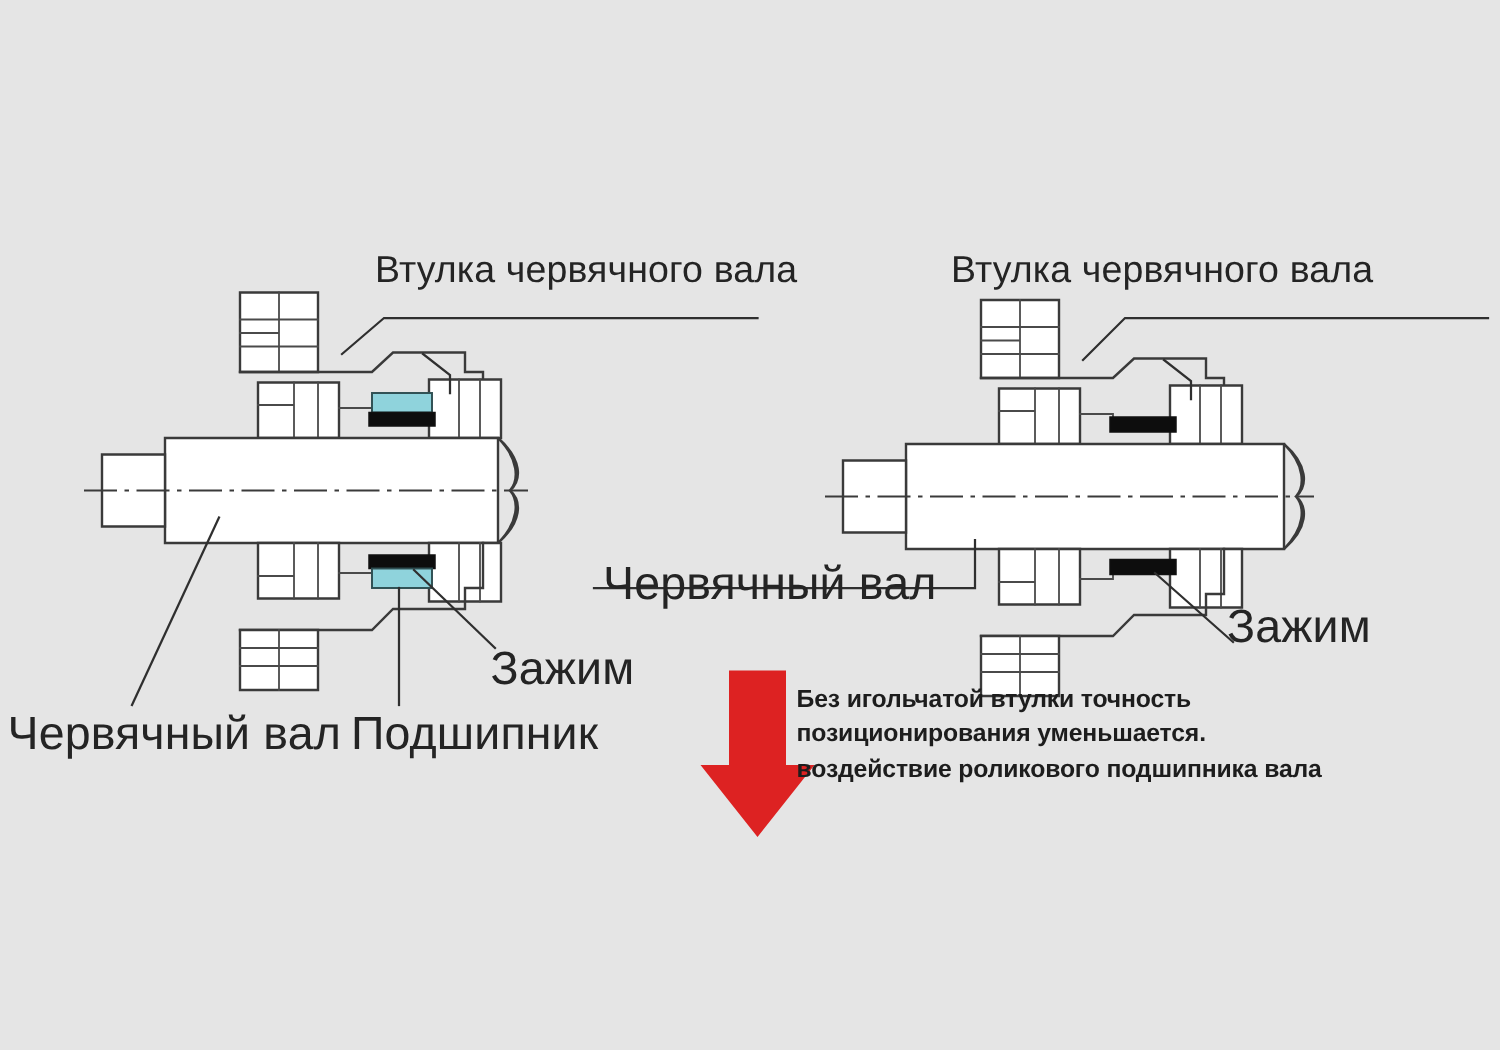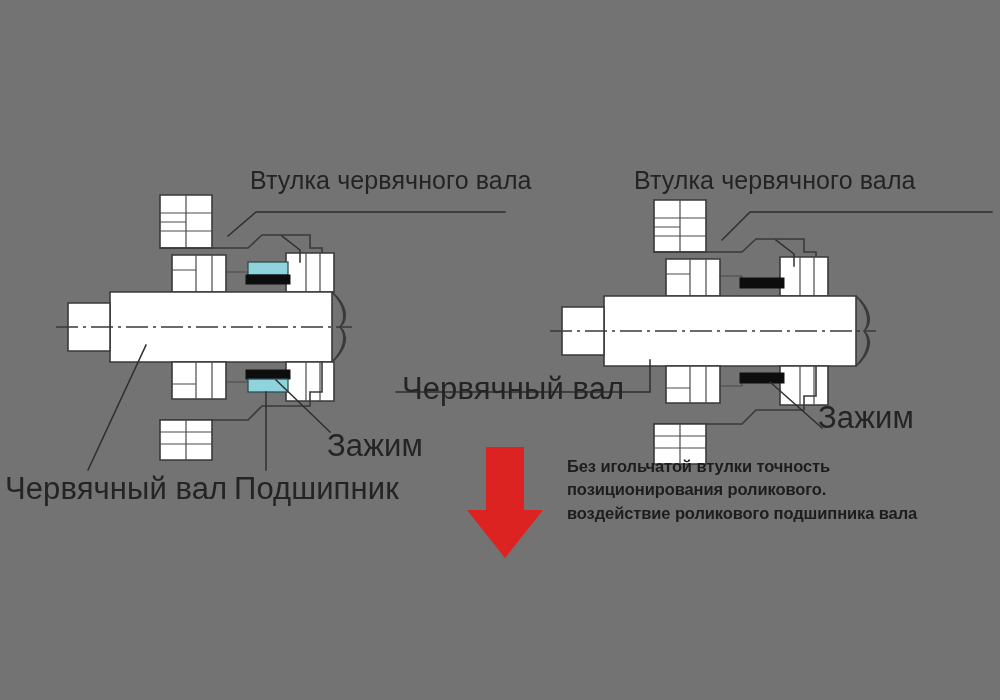--- a/index.html
+++ b/index.html
@@ -5,21 +5,21 @@
 <style>
   html, body {
     margin: 0;
     padding: 0;
     background: #ffffff;
   }
   #stage {
     position: relative;
     width: 1000px;
     height: 700px;
-    background: #737373;
+    background: #e5e5e5;
     overflow: hidden;
     font-family: "Liberation Sans", "DejaVu Sans", sans-serif;
   }
   #drawing-svg {
     position: absolute;
     left: 0;
     top: 0;
     width: 1000px;
     height: 700px;
   }
@@ -81,21 +81,20 @@
   .label-md { font-size: 31px; }
   .caption {
     position: absolute;
     color: #1d1d1d;
     font-family: "Liberation Sans", "DejaVu Sans", sans-serif;
     font-size: 16.5px;
     font-weight: bold;
     line-height: 1.42;
     white-space: nowrap;
     letter-spacing: -0.1px;
-    margin-left: 36px;
   }
   .caption div { display: block; }
 </style>
 </head>
 <body>
 
 <div id="stage">
 
   <svg id="drawing-svg" viewBox="0 0 1000 700">
 
@@ -203,17 +202,17 @@
   <div class="label label-md" style="left:818px; top:402px;">Зажим</div>
 
   <div class="label label-md" style="left:327px; top:430px;">Зажим</div>
 
   <div class="label label-md" style="left:5px; top:473px;">Червячный вал</div>
 
   <div class="label label-md" style="left:234px; top:473px;">Подшипник</div>
 
   <div class="caption" style="left:531px; top:455px;">
     <div>Без игольчатой втулки точность</div>
-    <div>позиционирования роликового.</div>
+    <div>позиционирования уменьшается.</div>
     <div>воздействие роликового подшипника вала</div>
   </div>
 
 </div>
 
 </body></html>

